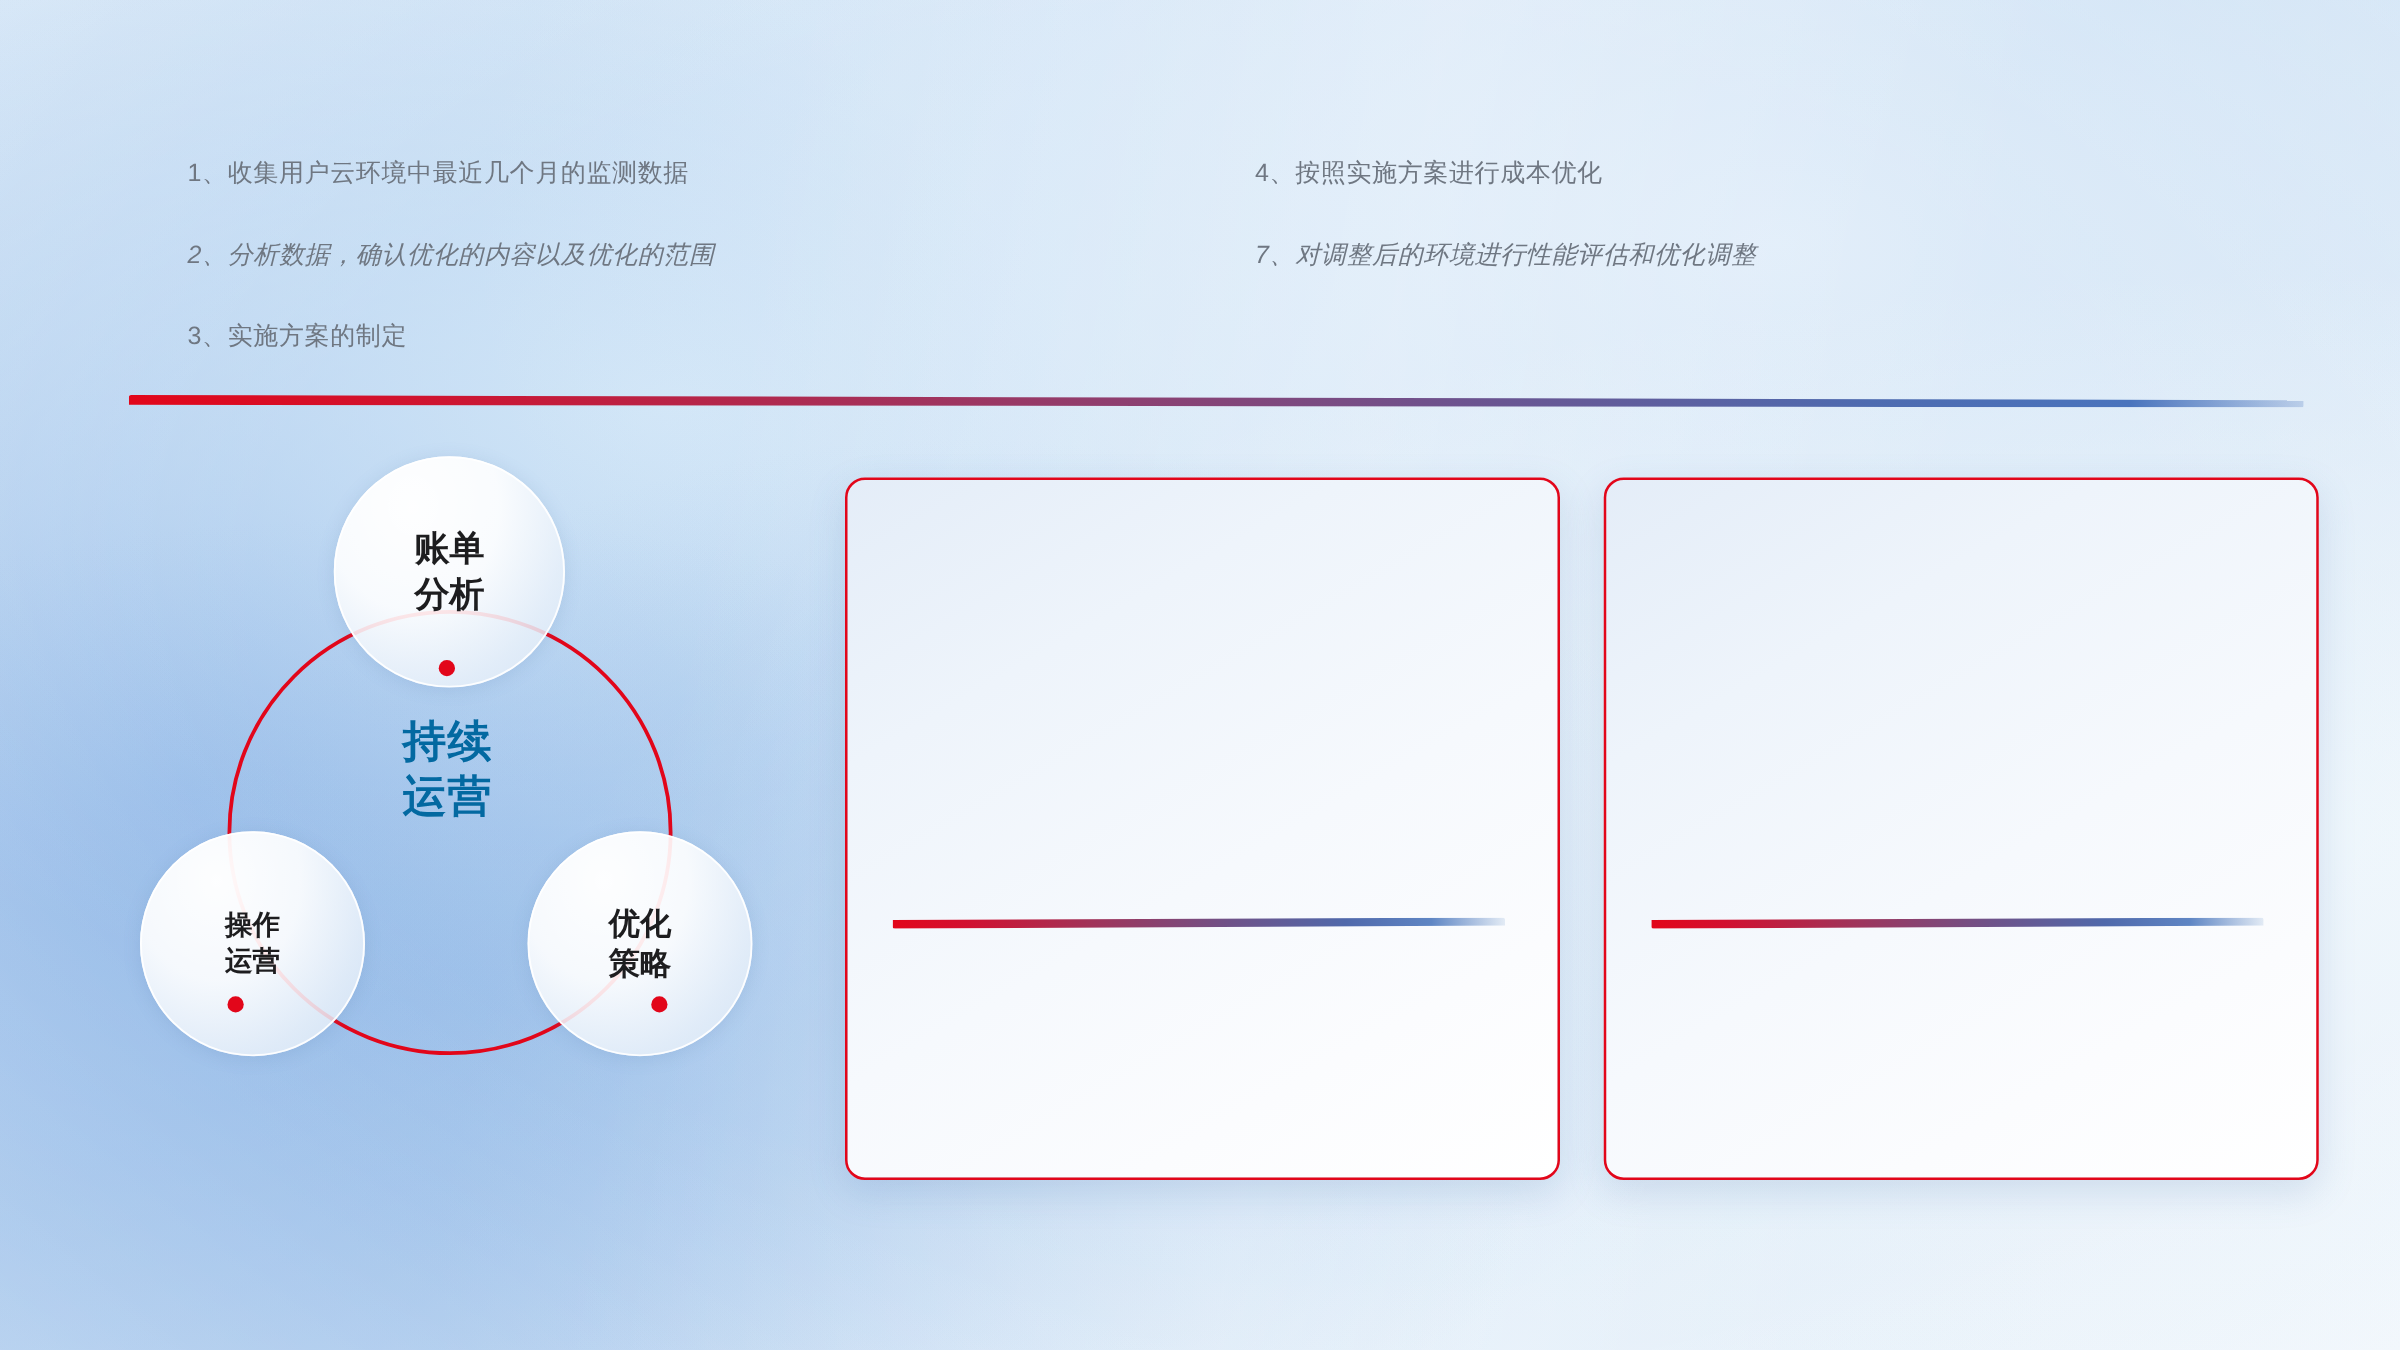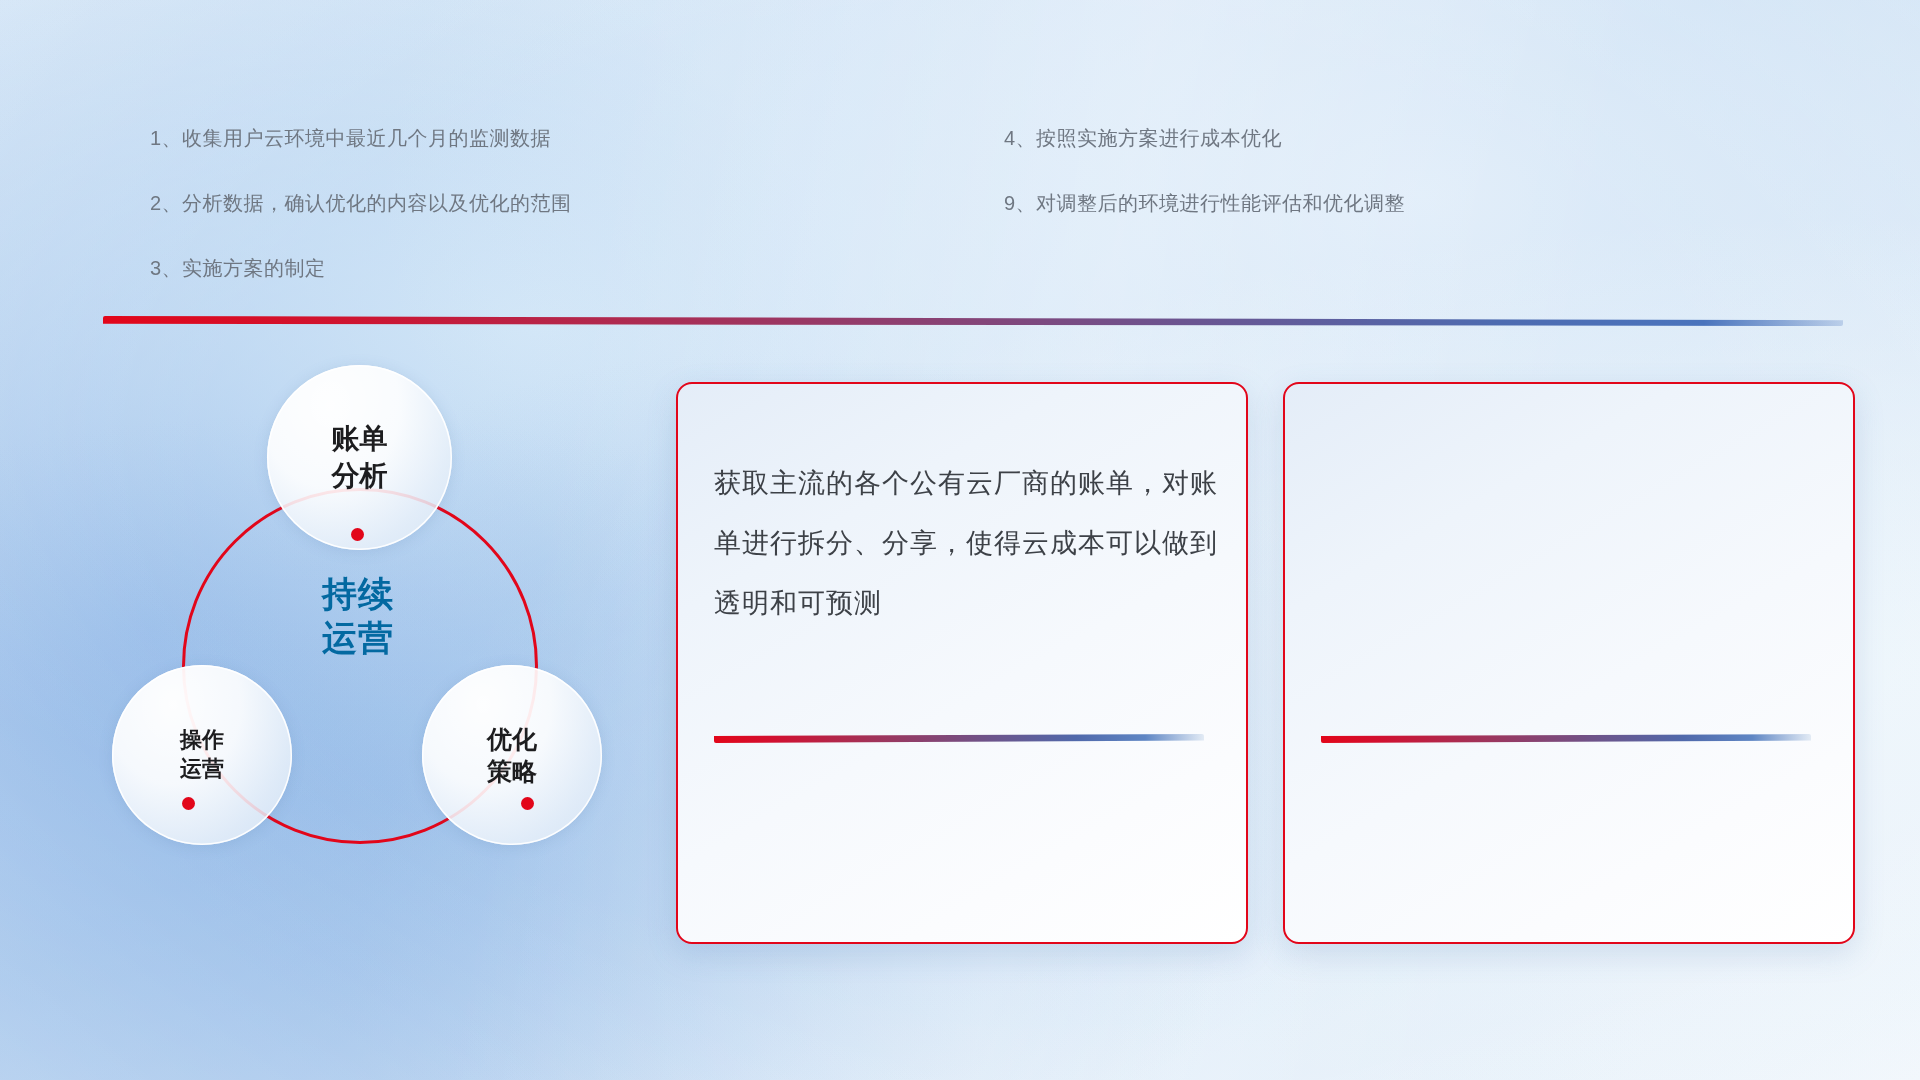--- a/index.html
+++ b/index.html
@@ -48,21 +48,21 @@
   .step{
     position:absolute;
     color:#6f7782;
     font-size:20px;
     letter-spacing:.5px;
     white-space:nowrap;
   }
   .col-a .step{left:150px;}
   .col-b .step{left:1004px;}
   .s0{top:125px;}
-  .s1{top:190px;}
+  .s1{top:190px;font-style:italic;}
   .s2{top:255px;}
 
   
   #headrule{
     position:absolute;left:103px;top:316px;width:1740px;height:10px;
   }
   #headrule .bar{
     position:absolute;left:0;top:0;width:100%;height:100%;
     background:linear-gradient(90deg,#e2061a 0%,#cf1430 14%,#9e3560 38%,#6b5490 62%,#4e6bb0 80%,#4a74bd 92%,rgba(74,116,189,.25) 100%);
     clip-path:polygon(0 0, 100% 42%, 100% 100%, 0 78%);
@@ -163,21 +163,21 @@
 </div>
 
 <div id="steps">
   <div class="col-a">
     <div class="step s0">1、收集用户云环境中最近几个月的监测数据</div>
     <div class="step s1">2、分析数据，确认优化的内容以及优化的范围</div>
     <div class="step s2">3、实施方案的制定</div>
   </div>
   <div class="col-b">
     <div class="step s0">4、按照实施方案进行成本优化</div>
-    <div class="step s1">9、对调整后的环境进行性能评估和优化调整</div>
+    <div class="step s1">7、对调整后的环境进行性能评估和优化调整</div>
   </div>
 </div>
 
 <div id="headrule">
   <div class="bar"></div>
 </div>
 
 <div id="venn">
 
   <div class="circ" id="ring"></div>
@@ -207,19 +207,18 @@
     <span>持续</span><br>
     <span>运营</span>
   </div>
 
   <div class="node" id="n-top"></div>
   <div class="node" id="n-left"></div>
   <div class="node" id="n-right"></div>
 </div>
 
 <div class="card" id="card-1">
-  <div class="card-body">获取主流的各个公有云厂商的账单，对账单进行拆分、分享，使得云成本可以做到透明和可预测</div>
   <div class="card-div"></div>
 </div>
 
 <div class="card" id="card-2">
   <div class="card-div"></div>
 </div>
 
 </body></html>

